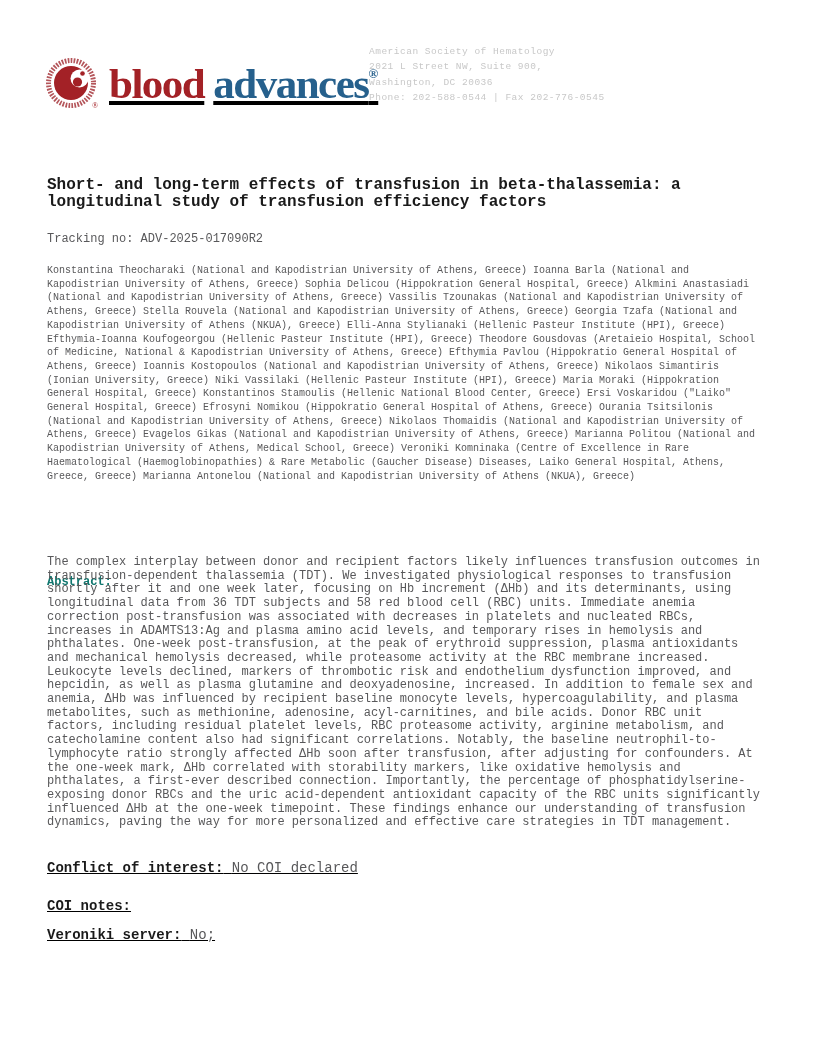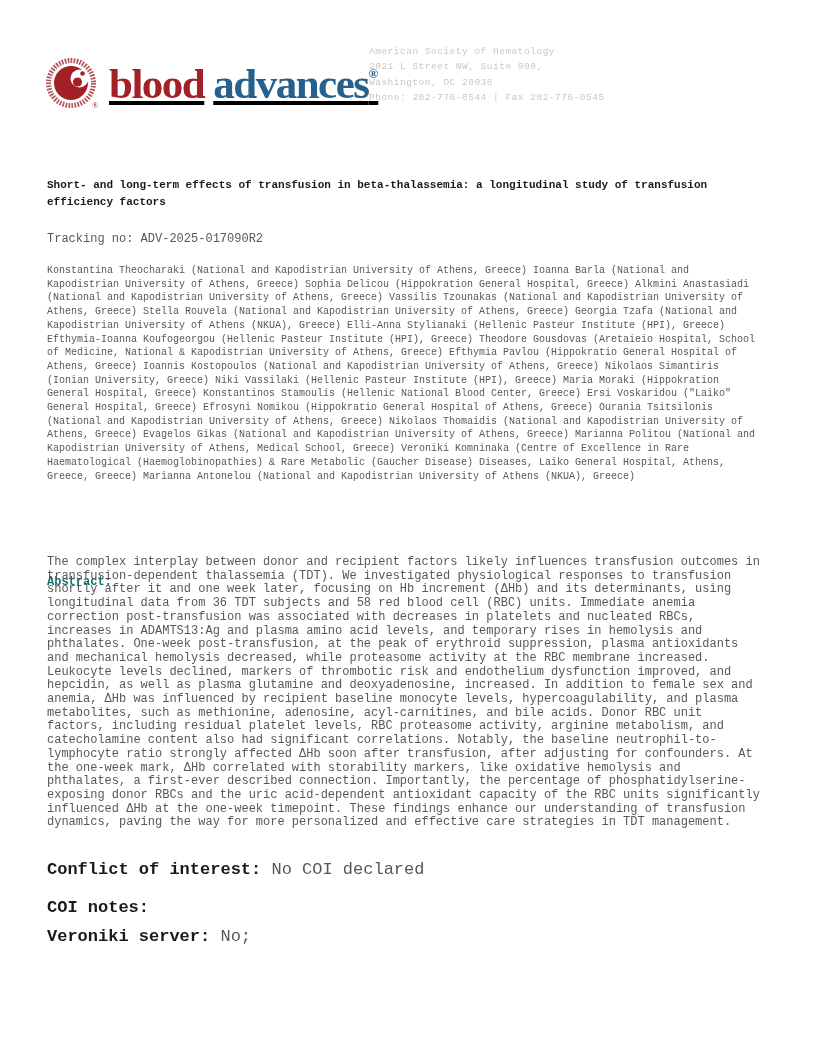--- a/index.html
+++ b/index.html
@@ -51,21 +51,21 @@
     white-space: nowrap;
   }
   .address span { display: block; }
 
   
   .title {
     position: absolute;
     left: 47px;
     top: 177px;
     width: 700px;
-    font-size: 11px;
+    font-size: 16px;
     line-height: 17.3px;
     font-weight: bold;
     color: #1a1a1a;
   }
   .tracking {
     position: absolute;
     left: 47px;
     top: 232px;
     font-size: 12px;
     color: #58585a;
@@ -92,21 +92,21 @@
   .abstract-body {
     position: absolute;
     left: 47px;
     top: 556px;
     width: 715px;
     font-size: 12px;
     line-height: 13.7px;
     color: #58585a;
   }
 
-  .kv { position: absolute; left: 47px; font-size: 17px; white-space: nowrap; }
+  .kv { position: absolute; left: 47px; font-size: 14px; white-space: nowrap; text-decoration: underline; }
   .kv .kv-label { font-weight: bold; color: #1a1a1a; }
   .kv .kv-value { color: #58585a; }
   .kv-conflict { top: 860px; }
   .kv-coinotes { top: 898px; }
   .kv-preprint { top: 927px; }
 </style>
 </head>
 <body>
 
 <div class="page">
@@ -122,21 +122,21 @@
     </svg>
     <div class="brand">
       <span class="brand-word1">blood</span><span class="brand-word2">advances</span><span class="brand-reg">®</span>
     </div>
   </div>
 
   <div class="address">
     <span>American Society of Hematology</span>
     <span>2021 L Street NW, Suite 900,</span>
     <span>Washington, DC 20036</span>
-    <span>Phone: 202-776-0544 | Fax 202-776-0545</span>
+    <span>Phone: 202-588-0544 | Fax 202-776-0545</span>
   </div>
 
   <div class="title">Short- and long-term effects of transfusion in beta-thalassemia: a longitudinal study of transfusion efficiency factors</div>
 
   <div class="tracking">Tracking no: ADV-2025-017090R2</div>
 
   <div class="authors">Konstantina Theocharaki (National and Kapodistrian University of Athens, Greece) Ioanna Barla (National and Kapodistrian University of Athens, Greece) Sophia Delicou (Hippokration General Hospital, Greece) Alkmini Anastasiadi (National and Kapodistrian University of Athens, Greece) Vassilis Tzounakas (National and Kapodistrian University of Athens, Greece) Stella Rouvela (National and Kapodistrian University of Athens, Greece) Georgia Tzafa (National and Kapodistrian University of Athens (NKUA), Greece) Elli-Anna Stylianaki (Hellenic Pasteur Institute (HPI), Greece) Efthymia-Ioanna Koufogeorgou (Hellenic Pasteur Institute (HPI), Greece) Theodore Gousdovas (Aretaieio Hospital, School of Medicine, National &amp; Kapodistrian University of Athens, Greece) Efthymia Pavlou (Hippokratio General Hospital of Athens, Greece) Ioannis Kostopoulos (National and Kapodistrian University of Athens, Greece) Nikolaos Simantiris (Ionian University, Greece) Niki Vassilaki (Hellenic Pasteur Institute (HPI), Greece) Maria Moraki (Hippokration General Hospital, Greece) Konstantinos Stamoulis (Hellenic National Blood Center, Greece) Ersi Voskaridou ("Laiko" General Hospital, Greece) Efrosyni Nomikou (Hippokratio General Hospital of Athens, Greece) Ourania Tsitsilonis (National and Kapodistrian University of Athens, Greece) Nikolaos Thomaidis (National and Kapodistrian University of Athens, Greece) Evagelos Gikas (National and Kapodistrian University of Athens, Greece) Marianna Politou (National and Kapodistrian University of Athens, Medical School, Greece) Veroniki Komninaka (Centre of Excellence in Rare Haematological (Haemoglobinopathies) &amp; Rare Metabolic (Gaucher Disease) Diseases, Laiko General Hospital, Athens, Greece, Greece) Marianna Antonelou (National and Kapodistrian University of Athens (NKUA), Greece)</div>
 
   <div class="abstract-label">Abstract:</div>
   <div class="abstract-body">The complex interplay between donor and recipient factors likely influences transfusion outcomes in transfusion-dependent thalassemia (TDT). We investigated physiological responses to transfusion shortly after it and one week later, focusing on Hb increment (ΔHb) and its determinants, using longitudinal data from 36 TDT subjects and 58 red blood cell (RBC) units. Immediate anemia correction post-transfusion was associated with decreases in platelets and nucleated RBCs, increases in ADAMTS13:Ag and plasma amino acid levels, and temporary rises in hemolysis and phthalates. One-week post-transfusion, at the peak of erythroid suppression, plasma antioxidants and mechanical hemolysis decreased, while proteasome activity at the RBC membrane increased. Leukocyte levels declined, markers of thrombotic risk and endothelium dysfunction improved, and hepcidin, as well as plasma glutamine and deoxyadenosine, increased. In addition to female sex and anemia, ΔHb was influenced by recipient baseline monocyte levels, hypercoagulability, and plasma metabolites, such as methionine, adenosine, acyl-carnitines, and bile acids. Donor RBC unit factors, including residual platelet levels, RBC proteasome activity, arginine metabolism, and catecholamine content also had significant correlations. Notably, the baseline neutrophil-to-lymphocyte ratio strongly affected ΔHb soon after transfusion, after adjusting for confounders. At the one-week mark, ΔHb correlated with storability markers, like oxidative hemolysis and phthalates, a first-ever described connection. Importantly, the percentage of phosphatidylserine-exposing donor RBCs and the uric acid-dependent antioxidant capacity of the RBC units significantly influenced ΔHb at the one-week timepoint. These findings enhance our understanding of transfusion dynamics, paving the way for more personalized and effective care strategies in TDT management.</div>

